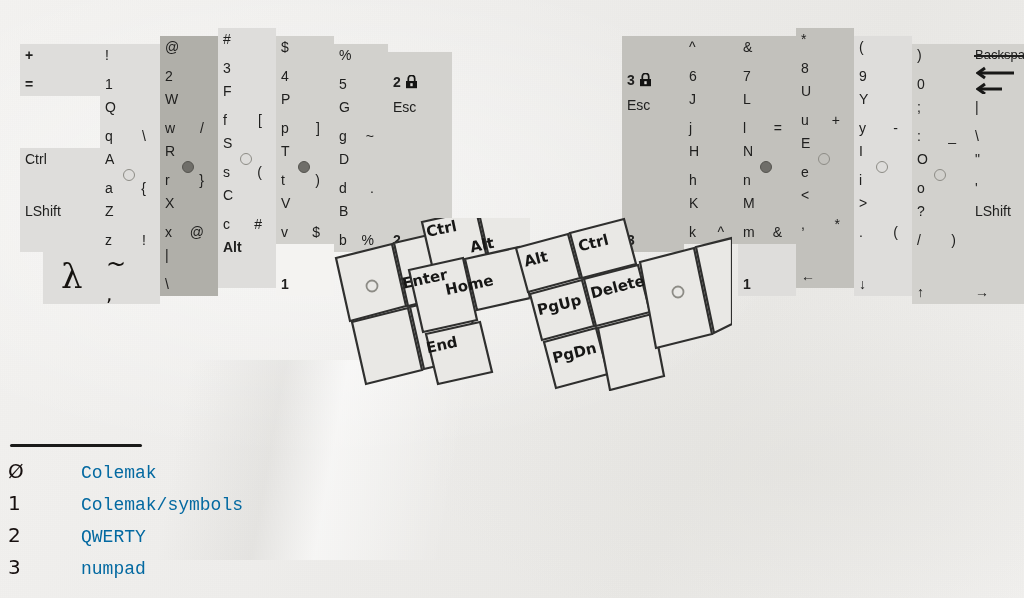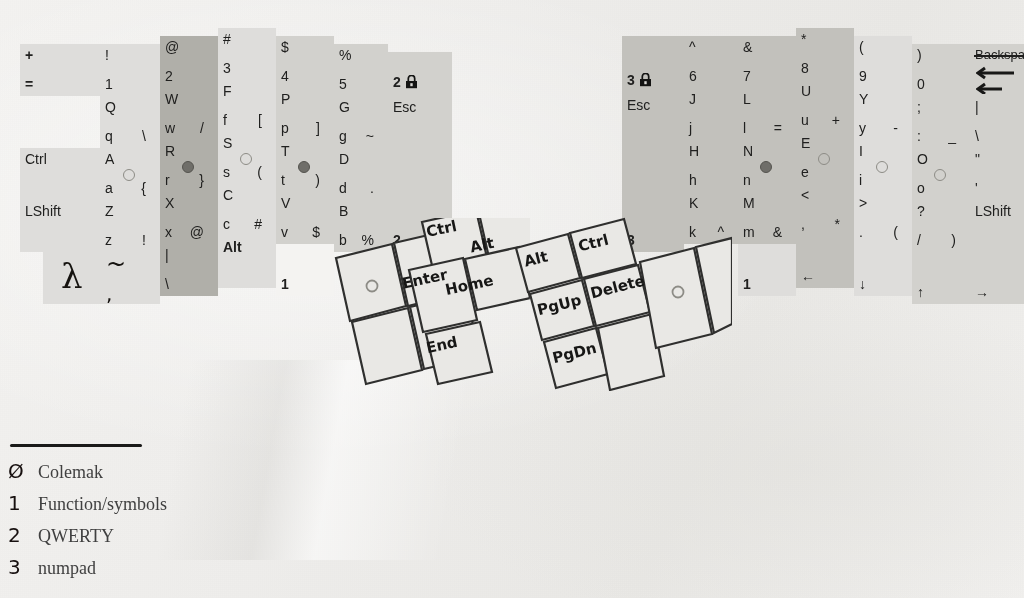--- a/index.html
+++ b/index.html
@@ -68,21 +68,21 @@
   #legend .title{
     font-family:"DejaVu Sans",sans-serif;font-size:23px;letter-spacing:3px;
     color:#1a1a19;padding-bottom:3px;
   }
   #legend .rule{width:132px;height:2.5px;background:#1a1a19;margin:2px 0 12px 2px;border-radius:2px;}
   #legend .row{display:flex;align-items:baseline;margin-bottom:8px;}
   #legend .num{
     width:30px;font-family:"DejaVu Sans",sans-serif;font-size:20px;color:#17100f;
   }
   #legend .txt{
-    font-family:Liberation Serif, serif;font-size:18px;color:#404040;
+    font-family:Liberation Mono, monospace;font-size:18px;color:#0369a1;margin-left:43px;
   }
   .strike{position:relative;}
   .strike:after{
     content:"";position:absolute;left:-1px;right:-1px;top:52%;height:2px;background:#1f1f1e;
   }
   .bsArrowWrap{position:absolute;left:6px;top:20px;}
   .lam{
     font-family:"DejaVu Serif",serif;font-size:34px;color:#15120f;
     position:absolute;left:18px;top:4px;
   }
@@ -444,21 +444,21 @@
 </div>
 
 <div id="legend">
   <div class="rule"></div>
   <div class="row">
     <div class="num">Ø</div>
     <div class="txt">Colemak</div>
   </div>
   <div class="row">
     <div class="num">1</div>
-    <div class="txt">Function/symbols</div>
+    <div class="txt">Colemak/symbols</div>
   </div>
   <div class="row">
     <div class="num">2</div>
     <div class="txt">QWERTY</div>
   </div>
   <div class="row">
     <div class="num">3</div>
     <div class="txt">numpad</div>
   </div>
 </div>

